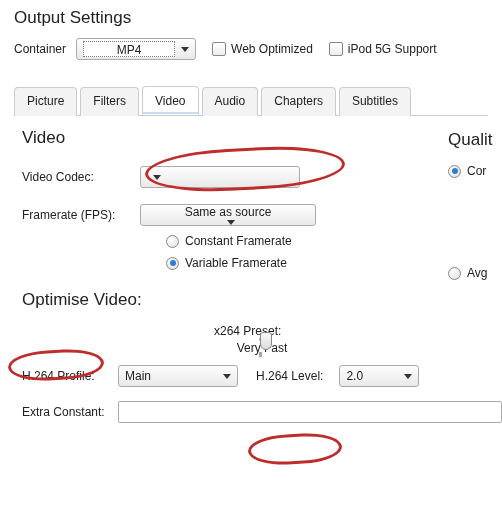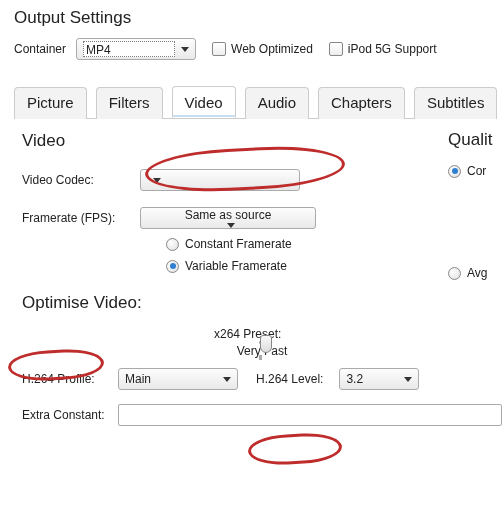--- a/index.html
+++ b/index.html
@@ -41,21 +41,21 @@
 }
 .select .txt { flex: 1; }
 .select .comb-txt {
   background: #fff;
   border: 1px dotted transparent;
   flex: 1;
   height: 16px;
   line-height: 16px;
   padding: 0 2px;
 }
-.select.combo .comb-txt { border-color: rgba(0,0,0,.5); }
+.select.combo .comb-txt { border-color: rgba(0,0,0,.5); text-align: center; }
 .select .caret {
   width: 0; height: 0;
   border-left: 4px solid transparent;
   border-right: 4px solid transparent;
   border-top: 5px solid #333;
   margin-left: 6px;
 }
 
 
 .cb { display: inline-flex; align-items: center; margin-left: 16px; text-align: center; }
@@ -68,26 +68,26 @@
 }
 
 
 .tabs {
   display: flex;
   margin: 10px 14px 0 14px;
   border-bottom: 1px solid #ccc;
 }
 .tab {
   padding: 6px 12px;
-  font-size: 15px;
+  font-size: 12px;
   background: #f3f3f3;
   border: 1px solid #ccc;
   border-bottom: none;
   border-radius: 4px 4px 0 0;
-  margin-right: 10px;
+  margin-right: 4px;
   position: relative;
   top: 1px;
   cursor: pointer;
 }
 .tab + .tab { margin-left: -1px; }
 .tab.active {
   background: #fff;
   top: 0;
   padding-top: 7px;
   border-bottom: 1px solid #fff;
@@ -271,21 +271,21 @@
 
 
   <div class="row" style="margin-top:10px;">
     <span class="lbl" style="width:86px;">H.264 Profile:</span>
     <div class="select" style="width:120px;">
       <span class="txt">Main</span>
       <span class="caret"></span>
     </div>
     <span class="lbl" style="margin-left:18px;">H.264 Level:</span>
     <div class="select" style="width:80px;margin-left:6px;">
-      <span class="txt">3.2</span>
+      <span class="txt">2.0</span>
       <span class="caret"></span>
     </div>
   </div>
 
   <div class="row" style="margin-top:14px;">
     <span class="lbl" style="width:86px;">Extra Constant:</span>
     <div class="txt-input"></div>
   </div>
 </div>
 

